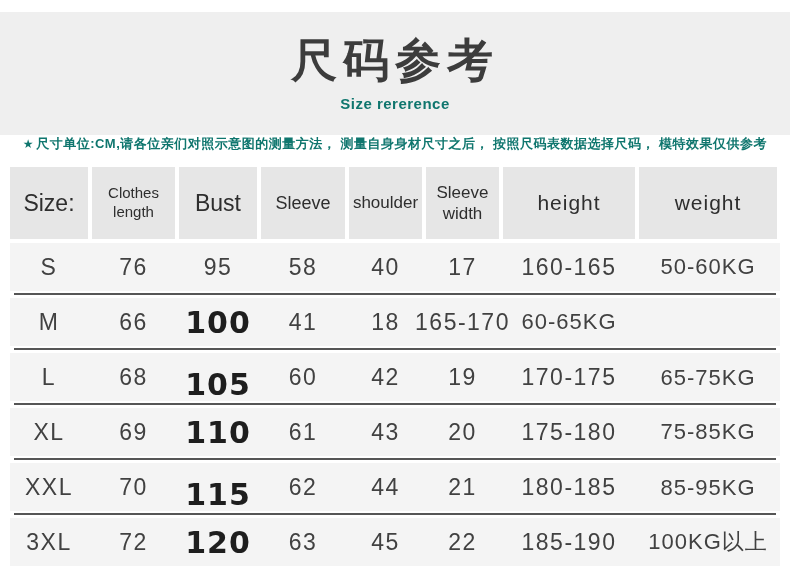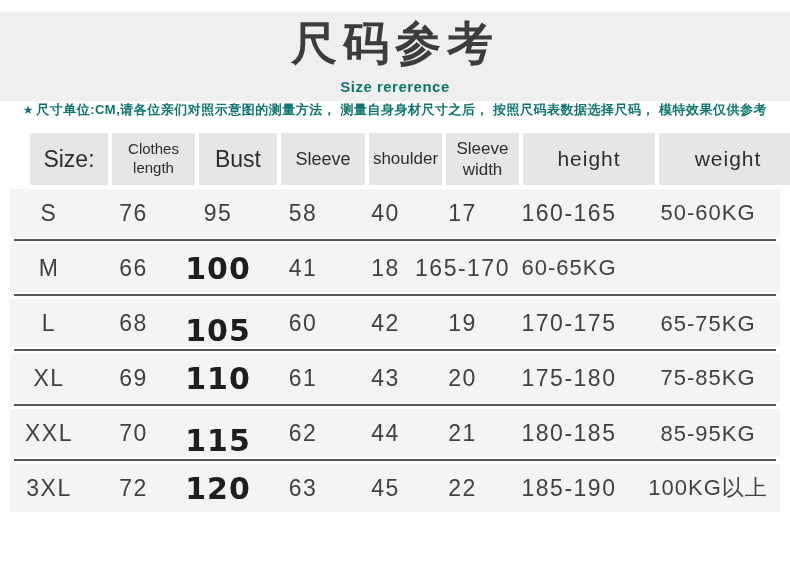--- a/index.html
+++ b/index.html
@@ -2,37 +2,37 @@
 <html><head>
 <meta charset="utf-8">
 <style>
   * { margin:0; padding:0; box-sizing:border-box; }
   html,body { width:790px; height:581px; background:#ffffff; overflow:hidden;
               font-family:"Liberation Sans","DejaVu Sans",sans-serif; }
 
   .page { width:790px; height:581px; background:#ffffff; }
 
   
-  .title-band { margin-top:12px; height:89px; background:#efefef;
+  .title-band { margin-top:12px; height:123px; background:#efefef;
                 display:flex; flex-direction:column; align-items:center; justify-content:center; }
   .main-title { font-size:46px; font-weight:bold; color:#3c3c3c; letter-spacing:6px;
                 font-family:"DejaVu Sans","Liberation Sans",sans-serif; line-height:1.1; }
   .sub-title  { margin-top:10px; font-size:15px; font-weight:bold; color:#0f766e; letter-spacing:0.5px; }
 
   
   .notice { text-align:center; color:#0f766e; font-size:13px; font-weight:bold;
             letter-spacing:0.5px; white-space:nowrap; }
   .notice .star { font-size:12px; margin-right:2px; }
 
   
   .size-table { margin-top:14px; padding:0 10px; }
   .grid { display:grid; grid-template-columns:78px 83px 78px 84px 73px 73px 132px 138px;
           column-gap:4px; }
 
-  .header-row { height:52px;margin-left:20px; }
+  .header-row { height:72px; }
   .hcell { background:#e6e6e6; color:#2e2e2e; display:flex; align-items:center; justify-content:center;
            text-align:center; white-space:pre-line; line-height:1.25; }
   .hcell.col0 { font-size:23px; }
   .hcell.col1 { font-size:15px; }
   .hcell.col2 { font-size:23px; }
   .hcell.col3 { font-size:18px; }
   .hcell.col4 { font-size:17px; }
   .hcell.col5 { font-size:17px; }
   .hcell.col6 { font-size:21px; letter-spacing:1px; }
   .hcell.col7 { font-size:21px; letter-spacing:1px; }

